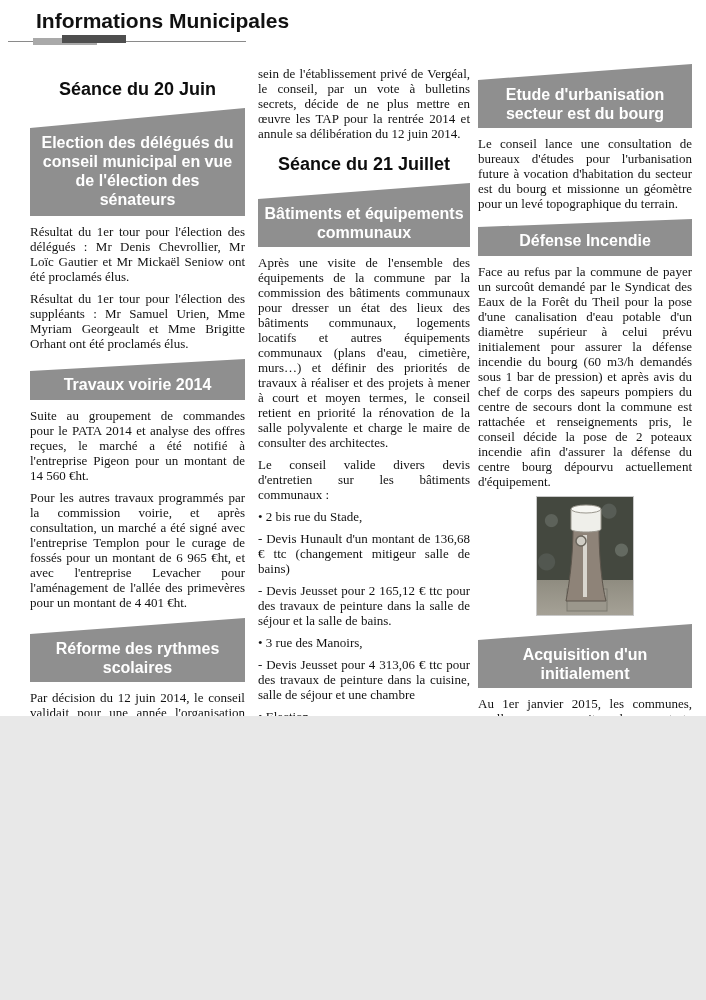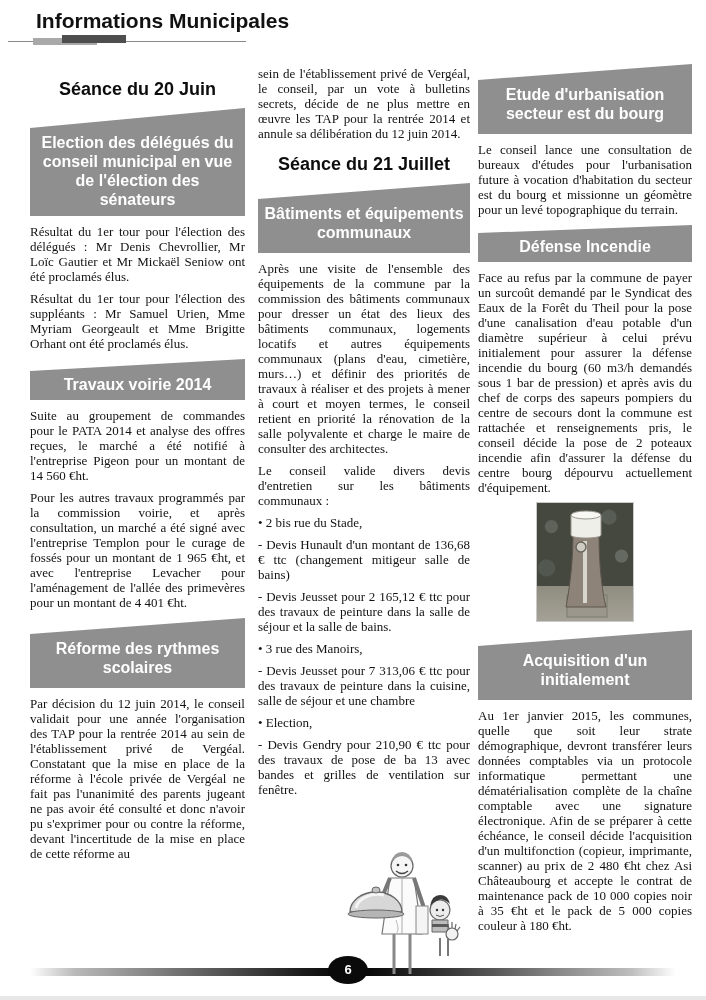--- a/index.html
+++ b/index.html
@@ -1,16 +1,16 @@
 <!DOCTYPE html>
 <html><head>
 <meta charset="utf-8">
 <style>
   html,body{margin:0;padding:0;background:#e8e8e8;}
-  .page{position:relative;width:706px;height:996px;background:#ffffff;overflow:hidden;
+  .page{position:relative;width:706px;height:716px;background:#ffffff;overflow:hidden;
         font-family:"Liberation Serif",serif;color:#121212;text-decoration:underline;}
 
   
   .page-title{position:absolute;left:36px;top:8px;margin:0;
       font:bold 21px/26px "Liberation Sans",sans-serif;color:#111;letter-spacing:0px;}
   .header-rule{position:absolute;left:8px;top:41px;width:238px;height:1px;background:#8a8a8a;}
   .header-bar-light{position:absolute;left:33px;top:38px;width:64px;height:7px;background:#a9a9a9;}
   .header-bar-dark{position:absolute;left:62px;top:35px;width:64px;height:8px;background:#4e4e4e;}
 
   
@@ -19,21 +19,21 @@
   .col2{left:258px;top:66px;width:212px;}
   .col3{left:478px;top:56px;width:214px;}
   .col p{margin:0 0 7px 0;}
 
   .session-heading{margin:2px 0 6px 0;text-align:center;
       font:bold 18px/22px "Liberation Sans",sans-serif;color:#0d0d0d;}
 
   .banner{background:#8f8f8f;color:#fff;text-align:center;margin:8px 0 8px 0;
       font:bold 16px/19px "Liberation Sans",sans-serif;}
   .banner.s20{clip-path:polygon(0 20px,100% 0,100% 100%,0 100%);padding:25px 9px 7px;}
-  .banner.s16{clip-path:polygon(0 16px,100% 0,100% 100%,0 100%);padding:21px 3px 11px;}
+  .banner.s16{clip-path:polygon(0 16px,100% 0,100% 100%,0 100%);padding:21px 3px 5px;}
   .banner.s12{clip-path:polygon(0 12px,100% 0,100% 100%,0 100%);padding:16px 3px 6px;}
   .banner.s8 {clip-path:polygon(0 8px ,100% 0,100% 100%,0 100%);padding:12px 3px 6px;}
 
   .list-item{margin:0 0 6px 0;}
 
   
   .photo{position:relative;width:96px;height:118px;margin:4px auto 8px auto;border:1px solid #c9c9c9;
       background:
         radial-gradient(circle at 15% 20%, #5d625a 6px, rgba(0,0,0,0) 7px),
         radial-gradient(circle at 75% 12%, #575c55 7px, rgba(0,0,0,0) 8px),
@@ -64,36 +64,36 @@
   <div class="header-bar-light"></div>
   <div class="header-bar-dark"></div>
 
   <div class="col col1">
     <h2 class="session-heading">Séance du 20 Juin</h2>
     <div class="banner s20">Election des délégués du conseil municipal en vue de l'élection des sénateurs</div>
     <p>Résultat du 1er tour pour l'élection des délégués : Mr Denis Chevrollier, Mr Loïc Gautier et Mr Mickaël Seniow ont été proclamés élus.</p>
     <p>Résultat du 1er tour pour l'élection des suppléants : Mr Samuel Urien, Mme Myriam Georgeault et Mme Brigitte Orhant ont été proclamés élus.</p>
     <div class="banner s12">Travaux voirie 2014</div>
     <p>Suite au groupement de commandes pour le PATA 2014 et analyse des offres reçues, le marché a été notifié à l'entreprise Pigeon pour un montant de 14 560 €ht.</p>
-    <p>Pour les autres travaux programmés par la commission voirie, et après consultation, un marché a été signé avec l'entreprise Templon pour le curage de fossés pour un montant de 1 965 €ht, et avec l'entreprise Levacher pour l'aménagement de l'allée des primevères pour un montant de 4 401 €ht.</p>
+    <p>Pour les autres travaux programmés par la commission voirie, et après consultation, un marché a été signé avec l'entreprise Templon pour le curage de fossés pour un montant de 6 965 €ht, et avec l'entreprise Levacher pour l'aménagement de l'allée des primevères pour un montant de 4 401 €ht.</p>
     <div class="banner s16">Réforme des rythmes scolaires</div>
     <p>Par décision du 12 juin 2014, le conseil validait pour une année l'organisation des TAP pour la rentrée 2014 au sein de l'établissement privé de Vergéal. Constatant que la mise en place de la réforme à l'école privée de Vergéal ne fait pas l'unanimité des parents jugeant ne pas avoir été consulté et donc n'avoir pu s'exprimer pour ou contre la réforme, devant l'incertitude de la mise en place de cette réforme au</p>
   </div>
 
   <div class="col col2">
     <p>sein de l'établissement privé de Vergéal, le conseil, par un vote à bulletins secrets, décide de ne plus mettre en œuvre les TAP pour la rentrée 2014 et annule sa délibération du 12 juin 2014.</p>
     <h2 class="session-heading" style="margin-top:12px;text-align:center;">Séance du 21 Juillet</h2>
     <div class="banner s16">Bâtiments et équipements communaux</div>
     <p>Après une visite de l'ensemble des équipements de la commune par la commission des bâtiments communaux pour dresser un état des lieux des bâtiments communaux, logements locatifs et autres équipements communaux (plans d'eau, cimetière, murs…) et définir des priorités de travaux à réaliser et des projets à mener à court et moyen termes, le conseil retient en priorité la rénovation de la salle polyvalente et charge le maire de consulter des architectes.</p>
     <p>Le conseil valide divers devis d'entretien sur les bâtiments communaux :</p>
     <p class="list-item">• 2 bis rue du Stade,</p>
     <p class="list-item">- Devis Hunault d'un montant de 136,68 € ttc (changement mitigeur salle de bains)</p>
     <p class="list-item">- Devis Jeusset pour 2 165,12 € ttc pour des travaux de peinture dans la salle de séjour et la salle de bains.</p>
     <p class="list-item">• 3 rue des Manoirs,</p>
-    <p class="list-item">- Devis Jeusset pour 7 313,06 € ttc pour des travaux de peinture dans la cuisine, salle de séjour et une chambre</p>
+    <p class="list-item">- Devis Jeusset pour 4 313,06 € ttc pour des travaux de peinture dans la cuisine, salle de séjour et une chambre</p>
     <p class="list-item">• Election,</p>
     <p class="list-item">- Devis Gendry pour 210,90 € ttc pour des travaux de pose de ba 13 avec bandes et grilles de ventilation sur fenêtre.</p>
   </div>
 
   <div class="col col3">
     <div class="banner s16">Etude d'urbanisation secteur est du bourg</div>
     <p>Le conseil lance une consultation de bureaux d'études pour l'urbanisation future à vocation d'habitation du secteur est du bourg et missionne un géomètre pour un levé topographique du terrain.</p>
     <div class="banner s8">Défense Incendie</div>
     <p>Face au refus par la commune de payer un surcoût demandé par le Syndicat des Eaux de la Forêt du Theil pour la pose d'une canalisation d'eau potable d'un diamètre supérieur à celui prévu initialement pour assurer la défense incendie du bourg (60 m3/h demandés sous 1 bar de pression) et après avis du chef de corps des sapeurs pompiers du centre de secours dont la commune est rattachée et renseignements pris, le conseil décide la pose de 2 poteaux incendie afin d'assurer la défense du centre bourg dépourvu actuellement d'équipement.</p>
 

